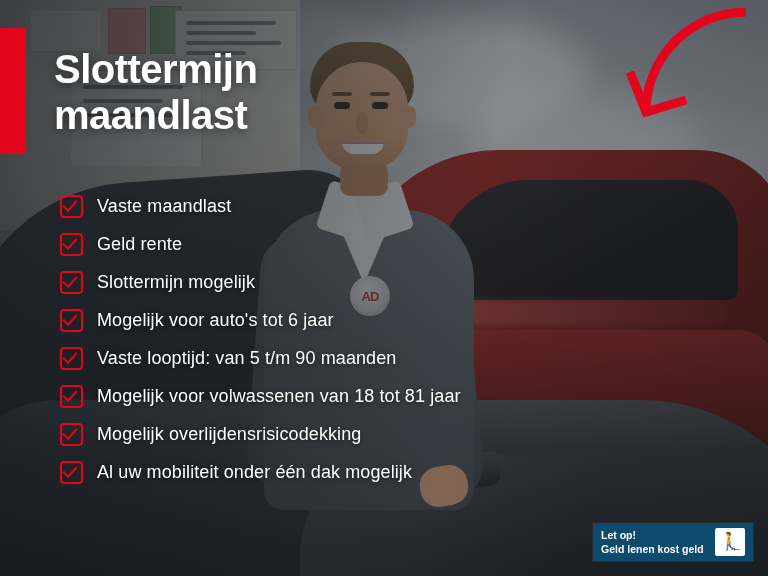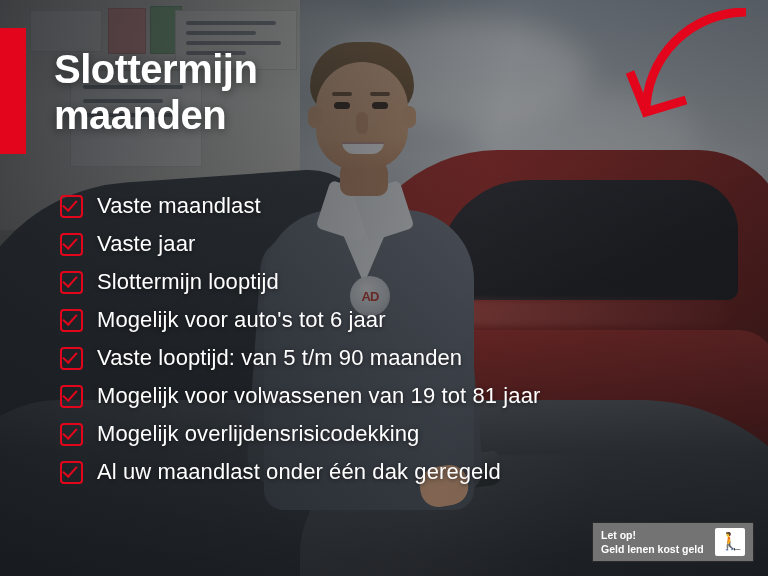--- a/index.html
+++ b/index.html
@@ -252,32 +252,32 @@
     content: "";
     position: absolute;
     left: 4px; top: 0px;
     width: 6px; height: 12px;
     border-right: 2.4px solid #e3051b;
     border-bottom: 2.4px solid #e3051b;
     transform: rotate(42deg);
   }
   .bullet-label {
     color: #ffffff;
-    font-size: 22px;
+    font-size: 18px;
     letter-spacing: 0.1px;
     text-shadow: 0 1px 4px rgba(0,0,0,0.55);
     white-space: nowrap;
   }
 
   
   .warning {
     position: absolute;
     right: 14px; bottom: 14px;
     width: 162px; height: 40px;
-    background: #737373;
+    background: #0c4a6e;
     border: 1px solid #2a2a2a;
     display: flex;
     align-items: center;
     padding: 0 8px;
     box-sizing: border-box;
   }
   .warning-text {
     color: #ffffff;
     font-size: 10.5px;
     font-weight: bold;
@@ -372,55 +372,55 @@
   <div class="red-bar"></div>
   <div class="red-bracket">
     <svg width="132" height="132" viewBox="0 0 132 132">
       <path d="M128 4 A100 100 0 0 0 28 104" fill="none" stroke="#e3051b" stroke-width="9"></path>
       <path d="M12 64 L28 104 L68 92" fill="none" stroke="#e3051b" stroke-width="9" stroke-linejoin="miter"></path>
     </svg>
   </div>
 
   <div class="headline">
     <div>Slottermijn</div>
-    <div>maanden</div>
+    <div>maandlast</div>
   </div>
 
   <div class="bullets">
     <div class="bullet">
       <span class="check"></span>
       <span class="bullet-label">Vaste maandlast</span>
     </div>
     <div class="bullet">
       <span class="check"></span>
-      <span class="bullet-label">Vaste jaar</span>
-    </div>
-    <div class="bullet">
-      <span class="check"></span>
-      <span class="bullet-label">Slottermijn looptijd</span>
+      <span class="bullet-label">Geld rente</span>
+    </div>
+    <div class="bullet">
+      <span class="check"></span>
+      <span class="bullet-label">Slottermijn mogelijk</span>
     </div>
     <div class="bullet">
       <span class="check"></span>
       <span class="bullet-label">Mogelijk voor auto's tot 6 jaar</span>
     </div>
     <div class="bullet">
       <span class="check"></span>
       <span class="bullet-label">Vaste looptijd: van 5 t/m 90 maanden</span>
     </div>
     <div class="bullet">
       <span class="check"></span>
-      <span class="bullet-label">Mogelijk voor volwassenen van 19 tot 81 jaar</span>
+      <span class="bullet-label">Mogelijk voor volwassenen van 18 tot 81 jaar</span>
     </div>
     <div class="bullet">
       <span class="check"></span>
       <span class="bullet-label">Mogelijk overlijdensrisicodekking</span>
     </div>
     <div class="bullet">
       <span class="check"></span>
-      <span class="bullet-label">Al uw maandlast onder één dak geregeld</span>
+      <span class="bullet-label">Al uw mobiliteit onder één dak mogelijk</span>
     </div>
   </div>
 
   <div class="warning">
     <div class="warning-text">
       <div>Let op!</div>
       <div>Geld lenen kost geld</div>
     </div>
     <div class="warning-icon">
       <span class="person-glyph">🚶</span>

